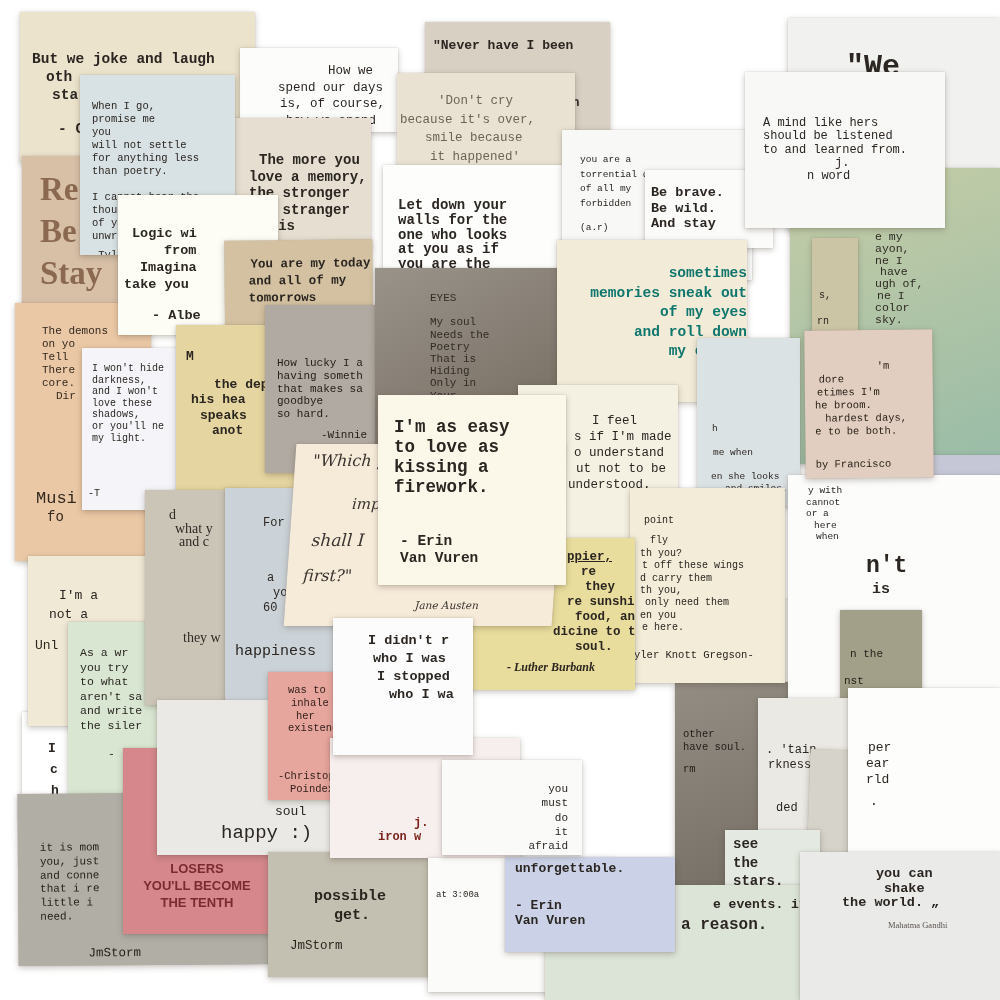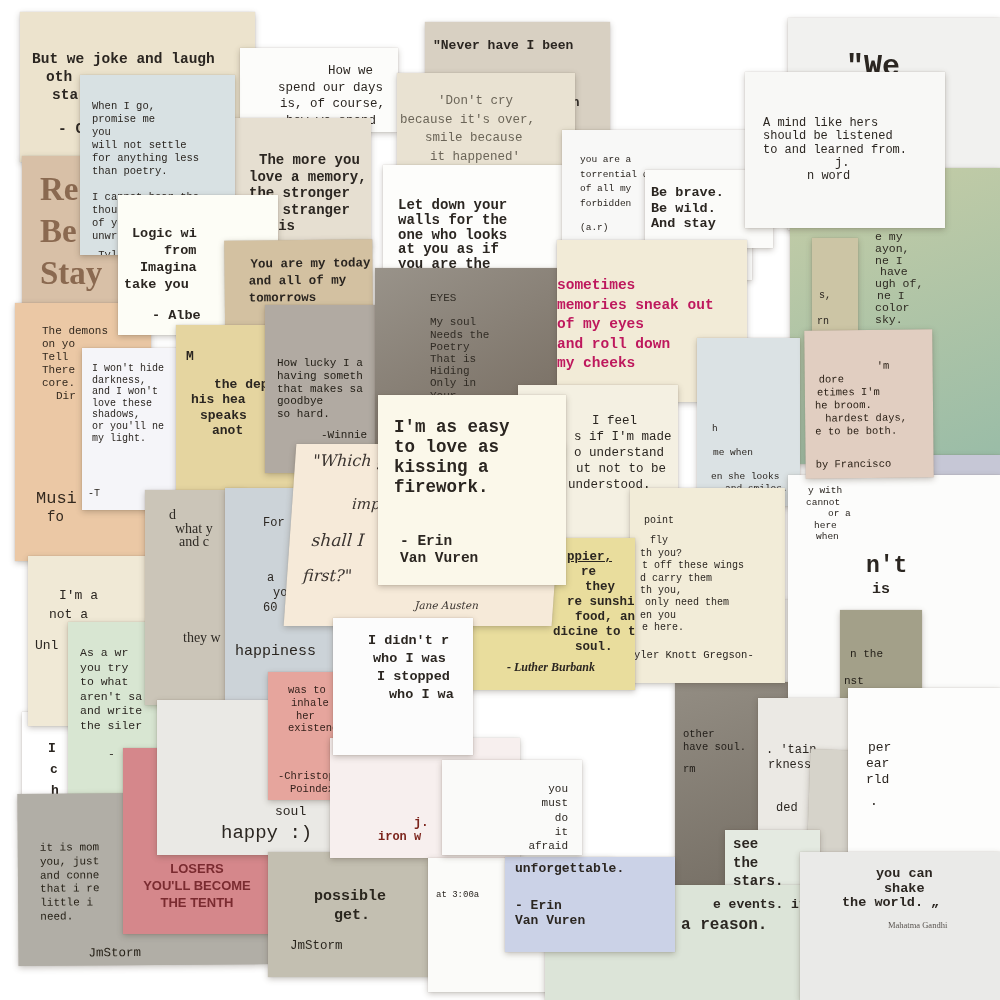--- a/index.html
+++ b/index.html
@@ -167,21 +167,21 @@
       <div class="line" style="font-size: 11px; line-height: 12.2px;">&nbsp;</div>
       <div class="line" style="font-size: 11px; line-height: 12.2px;">My soul</div>
       <div class="line" style="font-size: 11px; line-height: 12.2px;">Needs the</div>
       <div class="line" style="font-size: 11px; line-height: 12.2px;">Poetry</div>
       <div class="line" style="font-size: 11px; line-height: 12.2px;">That is</div>
       <div class="line" style="font-size: 11px; line-height: 12.2px;">Hiding</div>
       <div class="line" style="font-size: 11px; line-height: 12.2px;">Only in</div>
       <div class="line" style="font-size: 11px; line-height: 12.2px;">Your</div>
       <div class="line" style="font-size: 11px; line-height: 12.2px;">Eyes</div>
     </div>
-    <div class="card f-mono" style="left: 557px; top: 240px; width: 190px; height: 162px; z-index: 24; background: rgb(242, 235, 215); padding-top: 36px; padding-left: 0px; font-size: 14.5px; color: #be185d; font-weight: 700; text-align: left;">
+    <div class="card f-mono" style="left: 557px; top: 240px; width: 190px; height: 162px; z-index: 24; background: rgb(242, 235, 215); padding-top: 24px; padding-left: 0px; font-size: 14.5px; color: #0f766e; font-weight: 700; text-align: right;">
       <div class="line" style="font-size: 14.5px; line-height: 19.5px;">sometimes</div>
       <div class="line" style="font-size: 14.5px; line-height: 19.5px;">memories sneak out</div>
       <div class="line" style="font-size: 14.5px; line-height: 19.5px;">of my eyes</div>
       <div class="line" style="font-size: 14.5px; line-height: 19.5px;">and roll down</div>
       <div class="line" style="font-size: 14.5px; line-height: 19.5px;">my cheeks</div>
     </div>
     <div class="card f-mono" style="left: 697px; top: 338px; width: 103px; height: 168px; z-index: 25; background: rgb(219, 226, 228); padding-top: 85px; padding-left: 12px; font-size: 9.5px; color: rgb(43, 38, 33);">
       <div class="line" style="font-size: 9.5px; line-height: 12px; margin-left: 3px;">h</div>
       <div class="line" style="font-size: 9.5px; line-height: 12px;">&nbsp;</div>
       <div class="line" style="font-size: 9.5px; line-height: 12px; margin-left: 4px;">me when</div>
@@ -216,21 +216,21 @@
       <div class="line" style="font-size: 10px; line-height: 12.4px; margin-left: 2px;">e here.</div>
       <div class="line" style="font-size: 10.5px; line-height: 12.075px; margin-left: -6px; margin-top: 14px;">yler Knott Gregson-</div>
     </div>
     <div class="card f-mono" style="left: 855px; top: 455px; width: 145px; height: 100px; z-index: 30; background: rgb(198, 199, 214); padding-top: 0px; padding-left: 0px; font-size: 12px; color: rgb(43, 38, 33);">
       <div class="line" style="font-size: 15px; line-height: 17.25px; margin-left: 44px; margin-top: 26px; font-weight: 700;">g stars.</div>
       <div class="line" style="font-size: 12px; line-height: 15px; margin-left: 32px; margin-top: 14px;">Jonny Ox</div>
     </div>
     <div class="card f-mono" style="left: 788px; top: 475px; width: 212px; height: 240px; z-index: 31; background: rgb(252, 252, 251); padding-top: 10px; padding-left: 16px; font-size: 9.5px; color: rgb(43, 38, 33);">
       <div class="line" style="font-size: 9.5px; line-height: 11.5px; margin-left: 4px;">y with</div>
       <div class="line" style="font-size: 9.5px; line-height: 11.5px; margin-left: 2px;">cannot</div>
-      <div class="line" style="font-size: 9.5px; line-height: 11.5px; margin-left: 24px;">or a</div>
+      <div class="line" style="font-size: 9.5px; line-height: 11.5px; margin-left: 2px;">or a</div>
       <div class="line" style="font-size: 9.5px; line-height: 11.5px; margin-left: 10px;">here</div>
       <div class="line" style="font-size: 9.5px; line-height: 11.5px; margin-left: 12px;">when</div>
       <div class="line" style="font-size: 23px; line-height: 26.45px; margin-left: 62px; margin-top: 10px; font-weight: 700;">n't</div>
       <div class="line" style="font-size: 15px; line-height: 17.25px; margin-left: 68px; margin-top: 2px; font-weight: 700;">is</div>
     </div>
     <div class="card f-mono" style="left: 840px; top: 610px; width: 82px; height: 128px; z-index: 32; background: rgb(163, 160, 137); padding-top: 0px; padding-left: 0px; font-size: 11px; color: rgb(37, 33, 26);">
       <div class="line" style="font-size: 11px; line-height: 13px; margin-left: 10px; margin-top: 38px;">n the</div>
       <div class="line" style="font-size: 11px; line-height: 13px; margin-left: 4px; margin-top: 14px;">nst</div>
     </div>
     <div class="card f-mono deco-ruled2" style="left: 805px; top: 330px; width: 128px; height: 148px; z-index: 33; background: rgb(225, 206, 193); transform: rotate(-0.6deg); padding-top: 30px; padding-left: 6px; font-size: 10.5px; color: rgb(44, 34, 24);">

